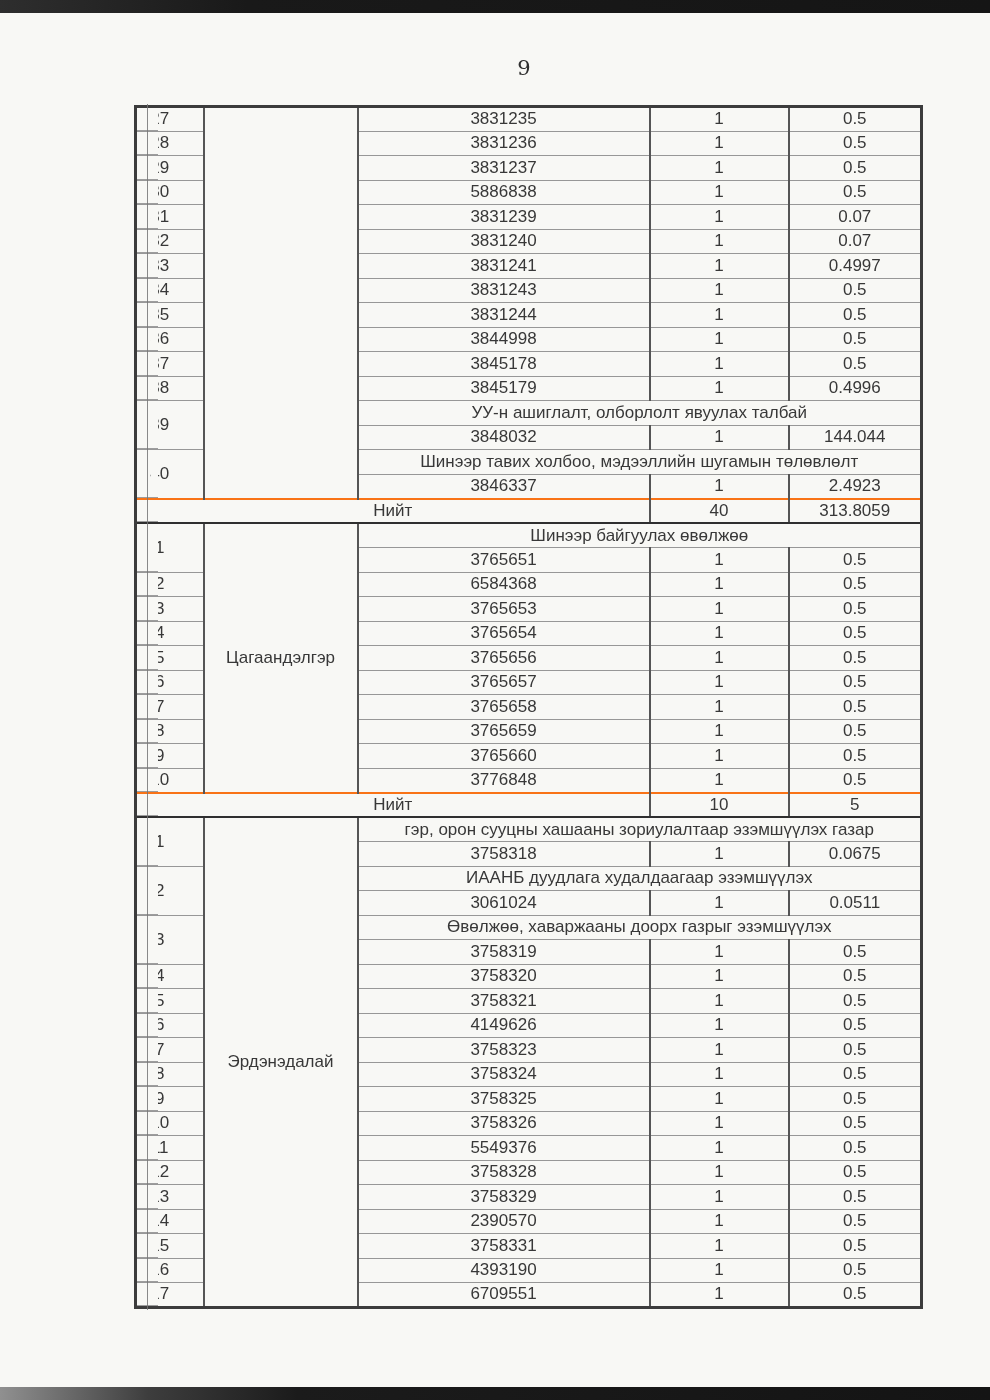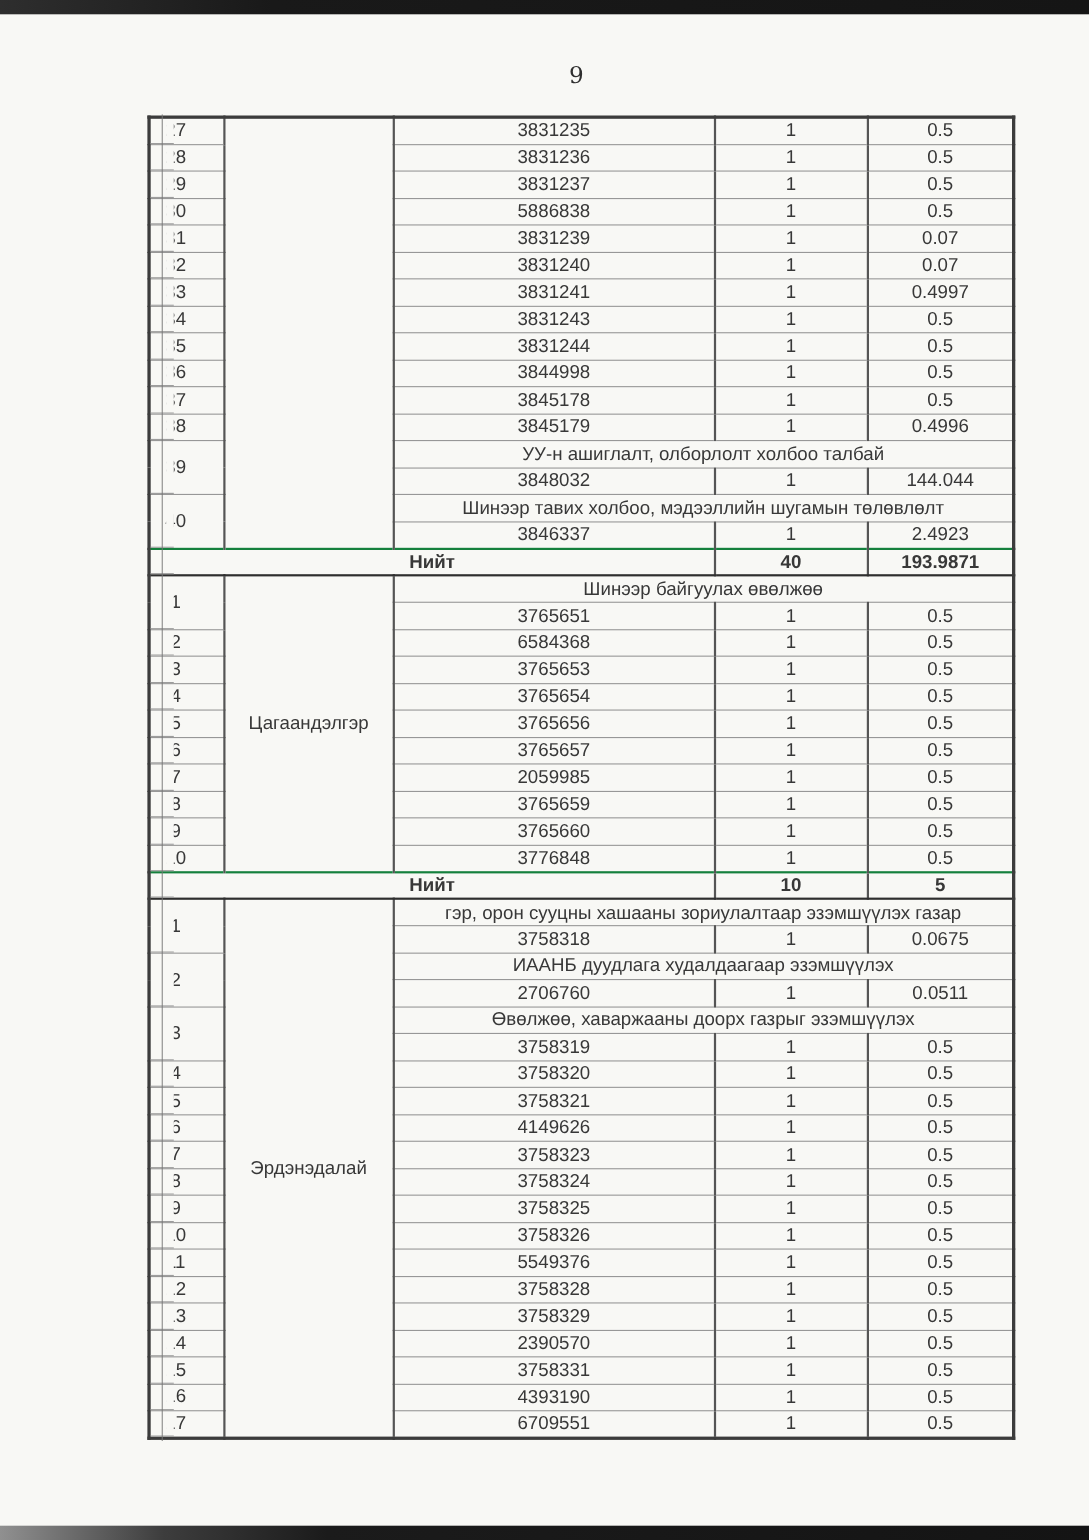--- a/index.html
+++ b/index.html
@@ -32,22 +32,22 @@
   }
   td.cell-no { position:relative; overflow:visible; }
   td.cell-no .num { display:inline-block; position:relative; transform:translateX(-10px); z-index:1; }
   td.cell-no .mask { position:absolute; left:14px; top:2px; bottom:2px; width:7px; background:#f8f8f5; z-index:2; }
   td.cell-no::after, td.cell-total-label::after {
     content:""; position:absolute; left:-19px; bottom:-1px; width:40px; height:2px;
     background:#9d9d9d; z-index:3;
   }
   td.cell-total-label { position:relative; overflow:visible; }
   tr.total-row td {
-    font-weight:bold;
-    border-top:2px solid #15803d; border-bottom:2px solid #2f2f2f;
+    font-weight:normal;
+    border-top:2px solid #f97316; border-bottom:2px solid #2f2f2f;
   }
   td.cell-header { font-size:17px; }
   .fold-line {
     position:absolute; top:104px; left:147px; width:1px; height:1206px;
     background:#757575; z-index:6; opacity:.85;
   }
 </style>
 </head>
 <body>
 
@@ -132,40 +132,40 @@
           <td class="cell-area">0.5</td>
         </tr>
         <tr>
           <td class="cell-no"><span class="num">38</span><span class="mask"></span></td>
           <td class="cell-id">3845179</td>
           <td class="cell-count">1</td>
           <td class="cell-area">0.4996</td>
         </tr>
         <tr>
           <td class="cell-no" rowspan="2"><span class="num">39</span><span class="mask"></span></td>
-          <td class="cell-header" colspan="3">УУ-н ашиглалт, олборлолт холбоо талбай</td>
+          <td class="cell-header" colspan="3">УУ-н ашиглалт, олборлолт явуулах талбай</td>
         </tr>
         <tr>
           <td class="cell-id">3848032</td>
           <td class="cell-count">1</td>
           <td class="cell-area">144.044</td>
         </tr>
         <tr>
           <td class="cell-no" rowspan="2"><span class="num">40</span><span class="mask"></span></td>
           <td class="cell-header" colspan="3">Шинээр тавих холбоо, мэдээллийн шугамын төлөвлөлт</td>
         </tr>
         <tr>
           <td class="cell-id">3846337</td>
           <td class="cell-count">1</td>
           <td class="cell-area">2.4923</td>
         </tr>
         <tr class="total-row">
           <td class="cell-total-label" colspan="3">Нийт</td>
           <td class="cell-count">40</td>
-          <td class="cell-area">193.9871</td>
+          <td class="cell-area">313.8059</td>
         </tr>
         <tr>
           <td class="cell-no" rowspan="2"><span class="num">1</span><span class="mask"></span></td>
           <td class="cell-loc" rowspan="11">Цагаандэлгэр</td>
           <td class="cell-header" colspan="3">Шинээр байгуулах өвөлжөө</td>
         </tr>
         <tr>
           <td class="cell-id">3765651</td>
           <td class="cell-count">1</td>
           <td class="cell-area">0.5</td>
@@ -195,21 +195,21 @@
           <td class="cell-area">0.5</td>
         </tr>
         <tr>
           <td class="cell-no"><span class="num">6</span><span class="mask"></span></td>
           <td class="cell-id">3765657</td>
           <td class="cell-count">1</td>
           <td class="cell-area">0.5</td>
         </tr>
         <tr>
           <td class="cell-no"><span class="num">7</span><span class="mask"></span></td>
-          <td class="cell-id">2059985</td>
+          <td class="cell-id">3765658</td>
           <td class="cell-count">1</td>
           <td class="cell-area">0.5</td>
         </tr>
         <tr>
           <td class="cell-no"><span class="num">8</span><span class="mask"></span></td>
           <td class="cell-id">3765659</td>
           <td class="cell-count">1</td>
           <td class="cell-area">0.5</td>
         </tr>
         <tr>
@@ -237,21 +237,21 @@
         <tr>
           <td class="cell-id">3758318</td>
           <td class="cell-count">1</td>
           <td class="cell-area">0.0675</td>
         </tr>
         <tr>
           <td class="cell-no" rowspan="2"><span class="num">2</span><span class="mask"></span></td>
           <td class="cell-header" colspan="3">ИААНБ дуудлага худалдаагаар эзэмшүүлэх</td>
         </tr>
         <tr>
-          <td class="cell-id">2706760</td>
+          <td class="cell-id">3061024</td>
           <td class="cell-count">1</td>
           <td class="cell-area">0.0511</td>
         </tr>
         <tr>
           <td class="cell-no" rowspan="2"><span class="num">3</span><span class="mask"></span></td>
           <td class="cell-header" colspan="3">Өвөлжөө, хаваржааны доорх газрыг эзэмшүүлэх</td>
         </tr>
         <tr>
           <td class="cell-id">3758319</td>
           <td class="cell-count">1</td>

